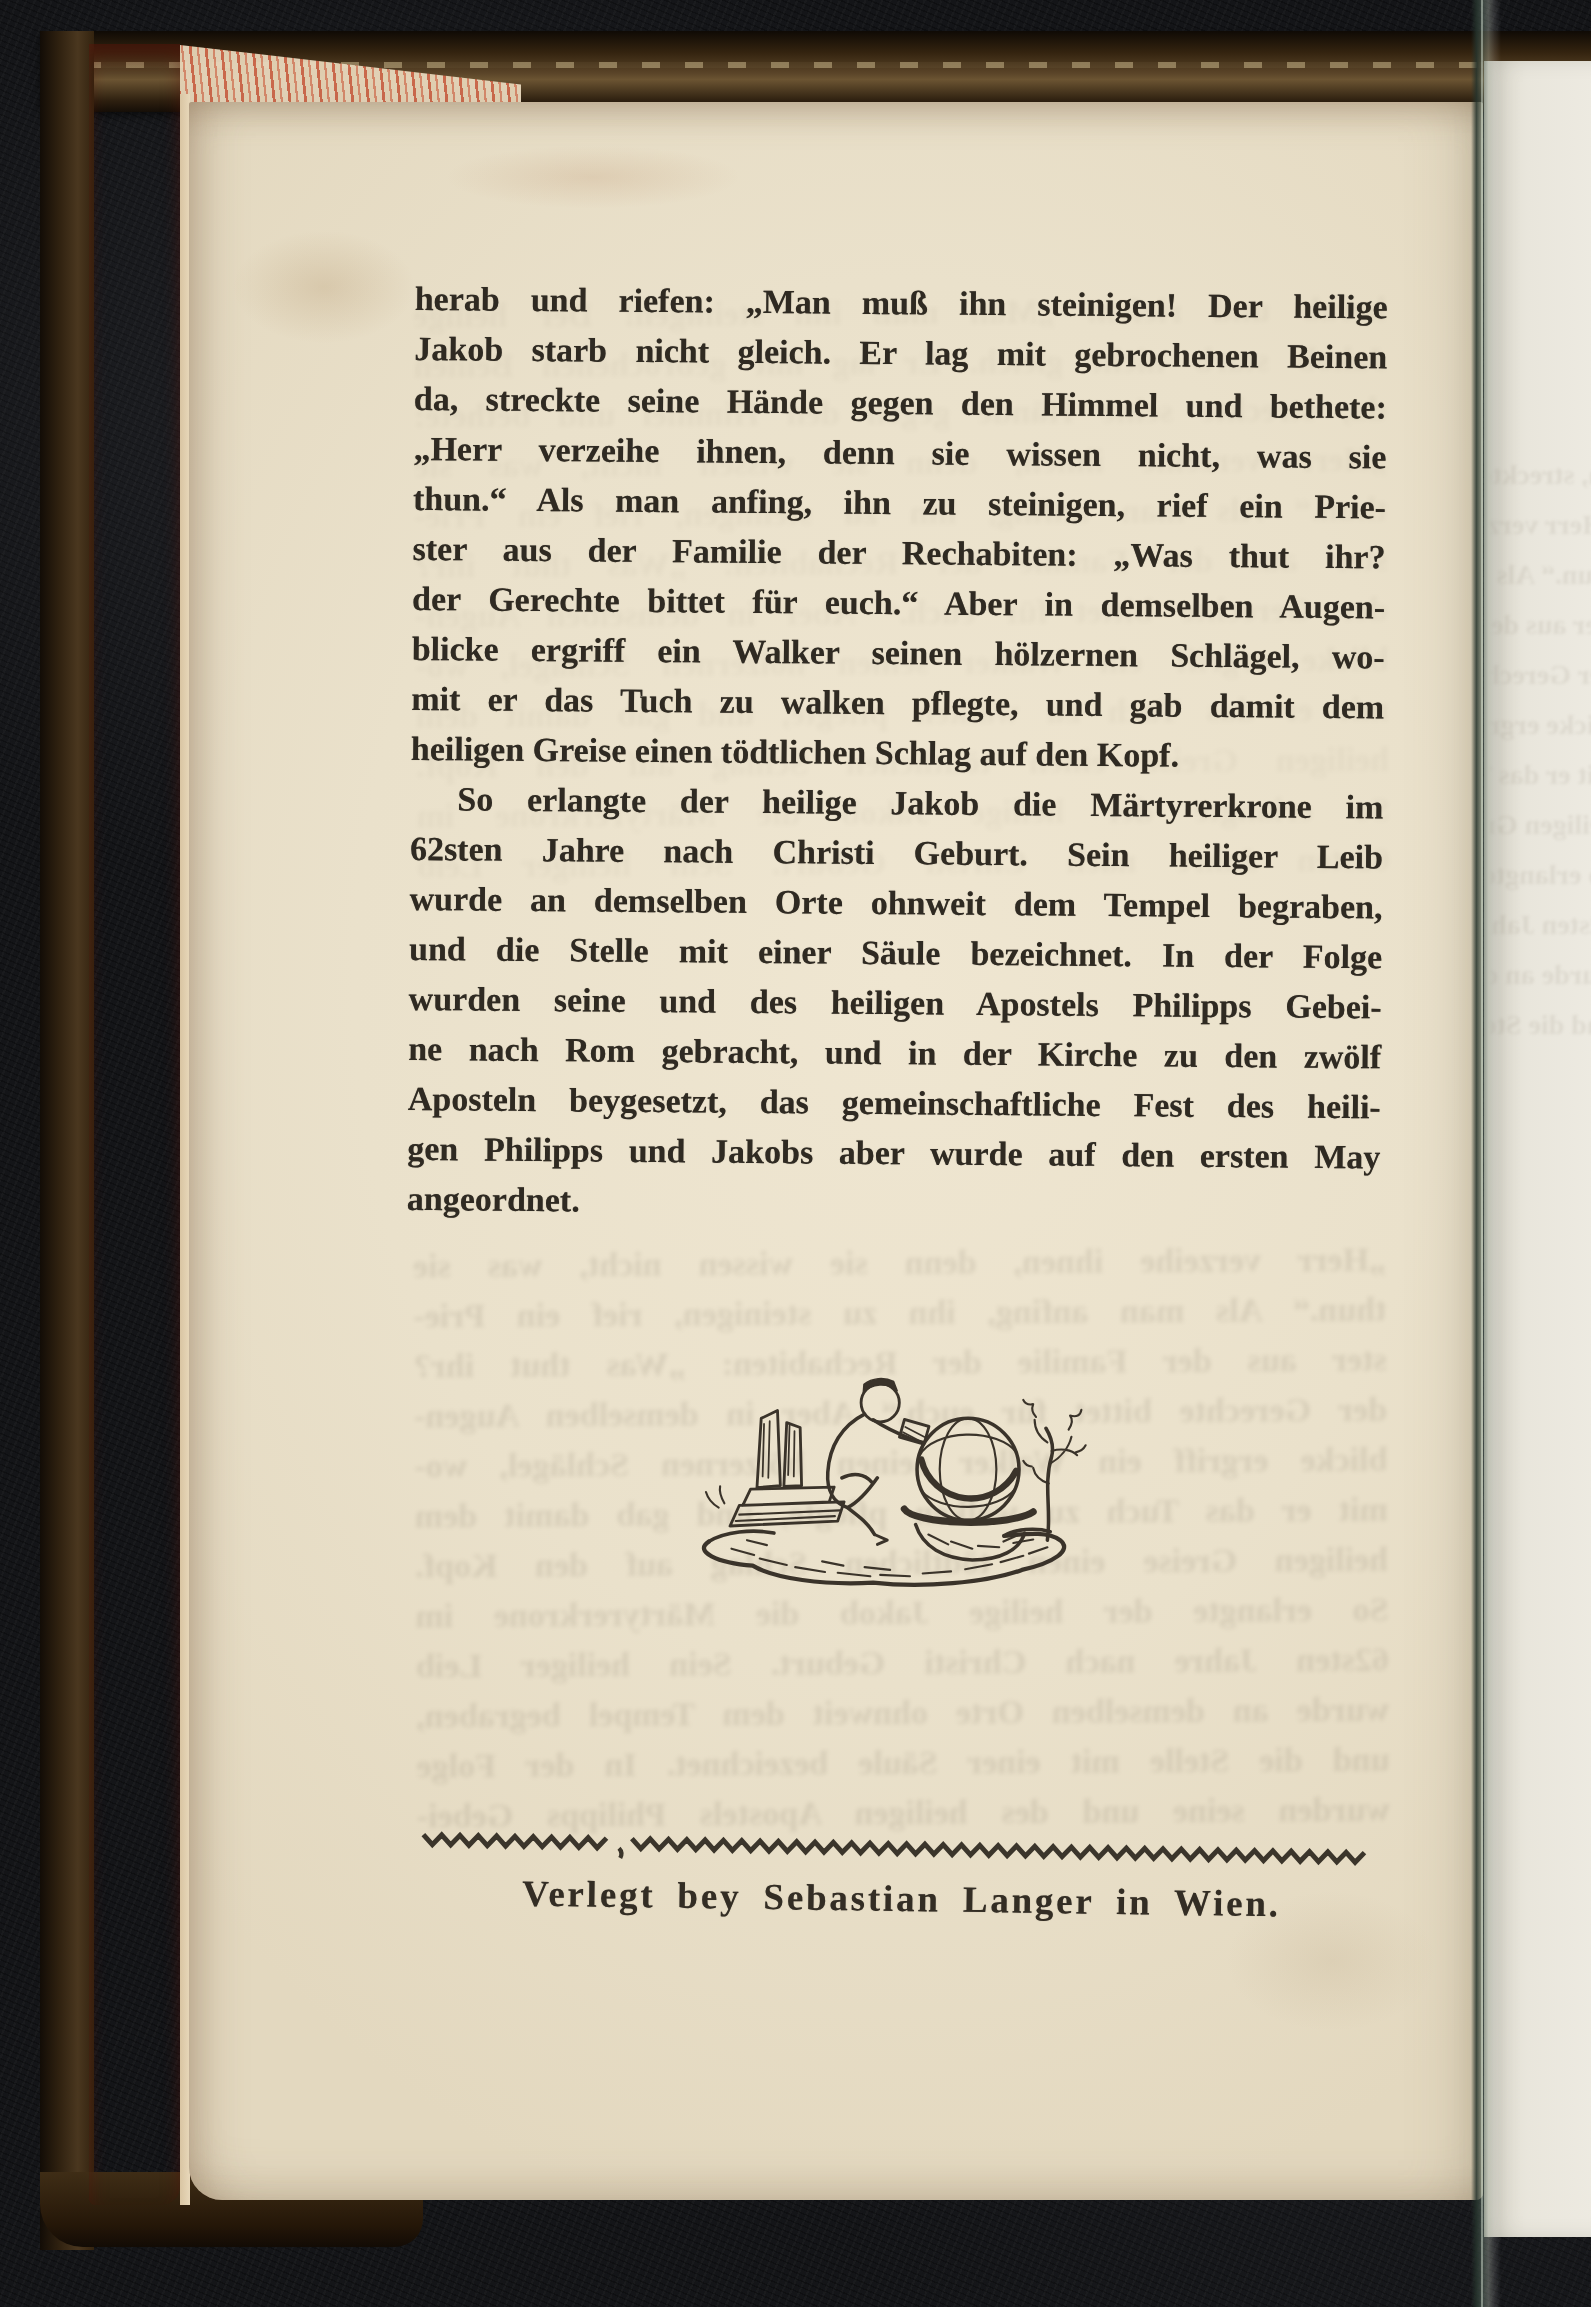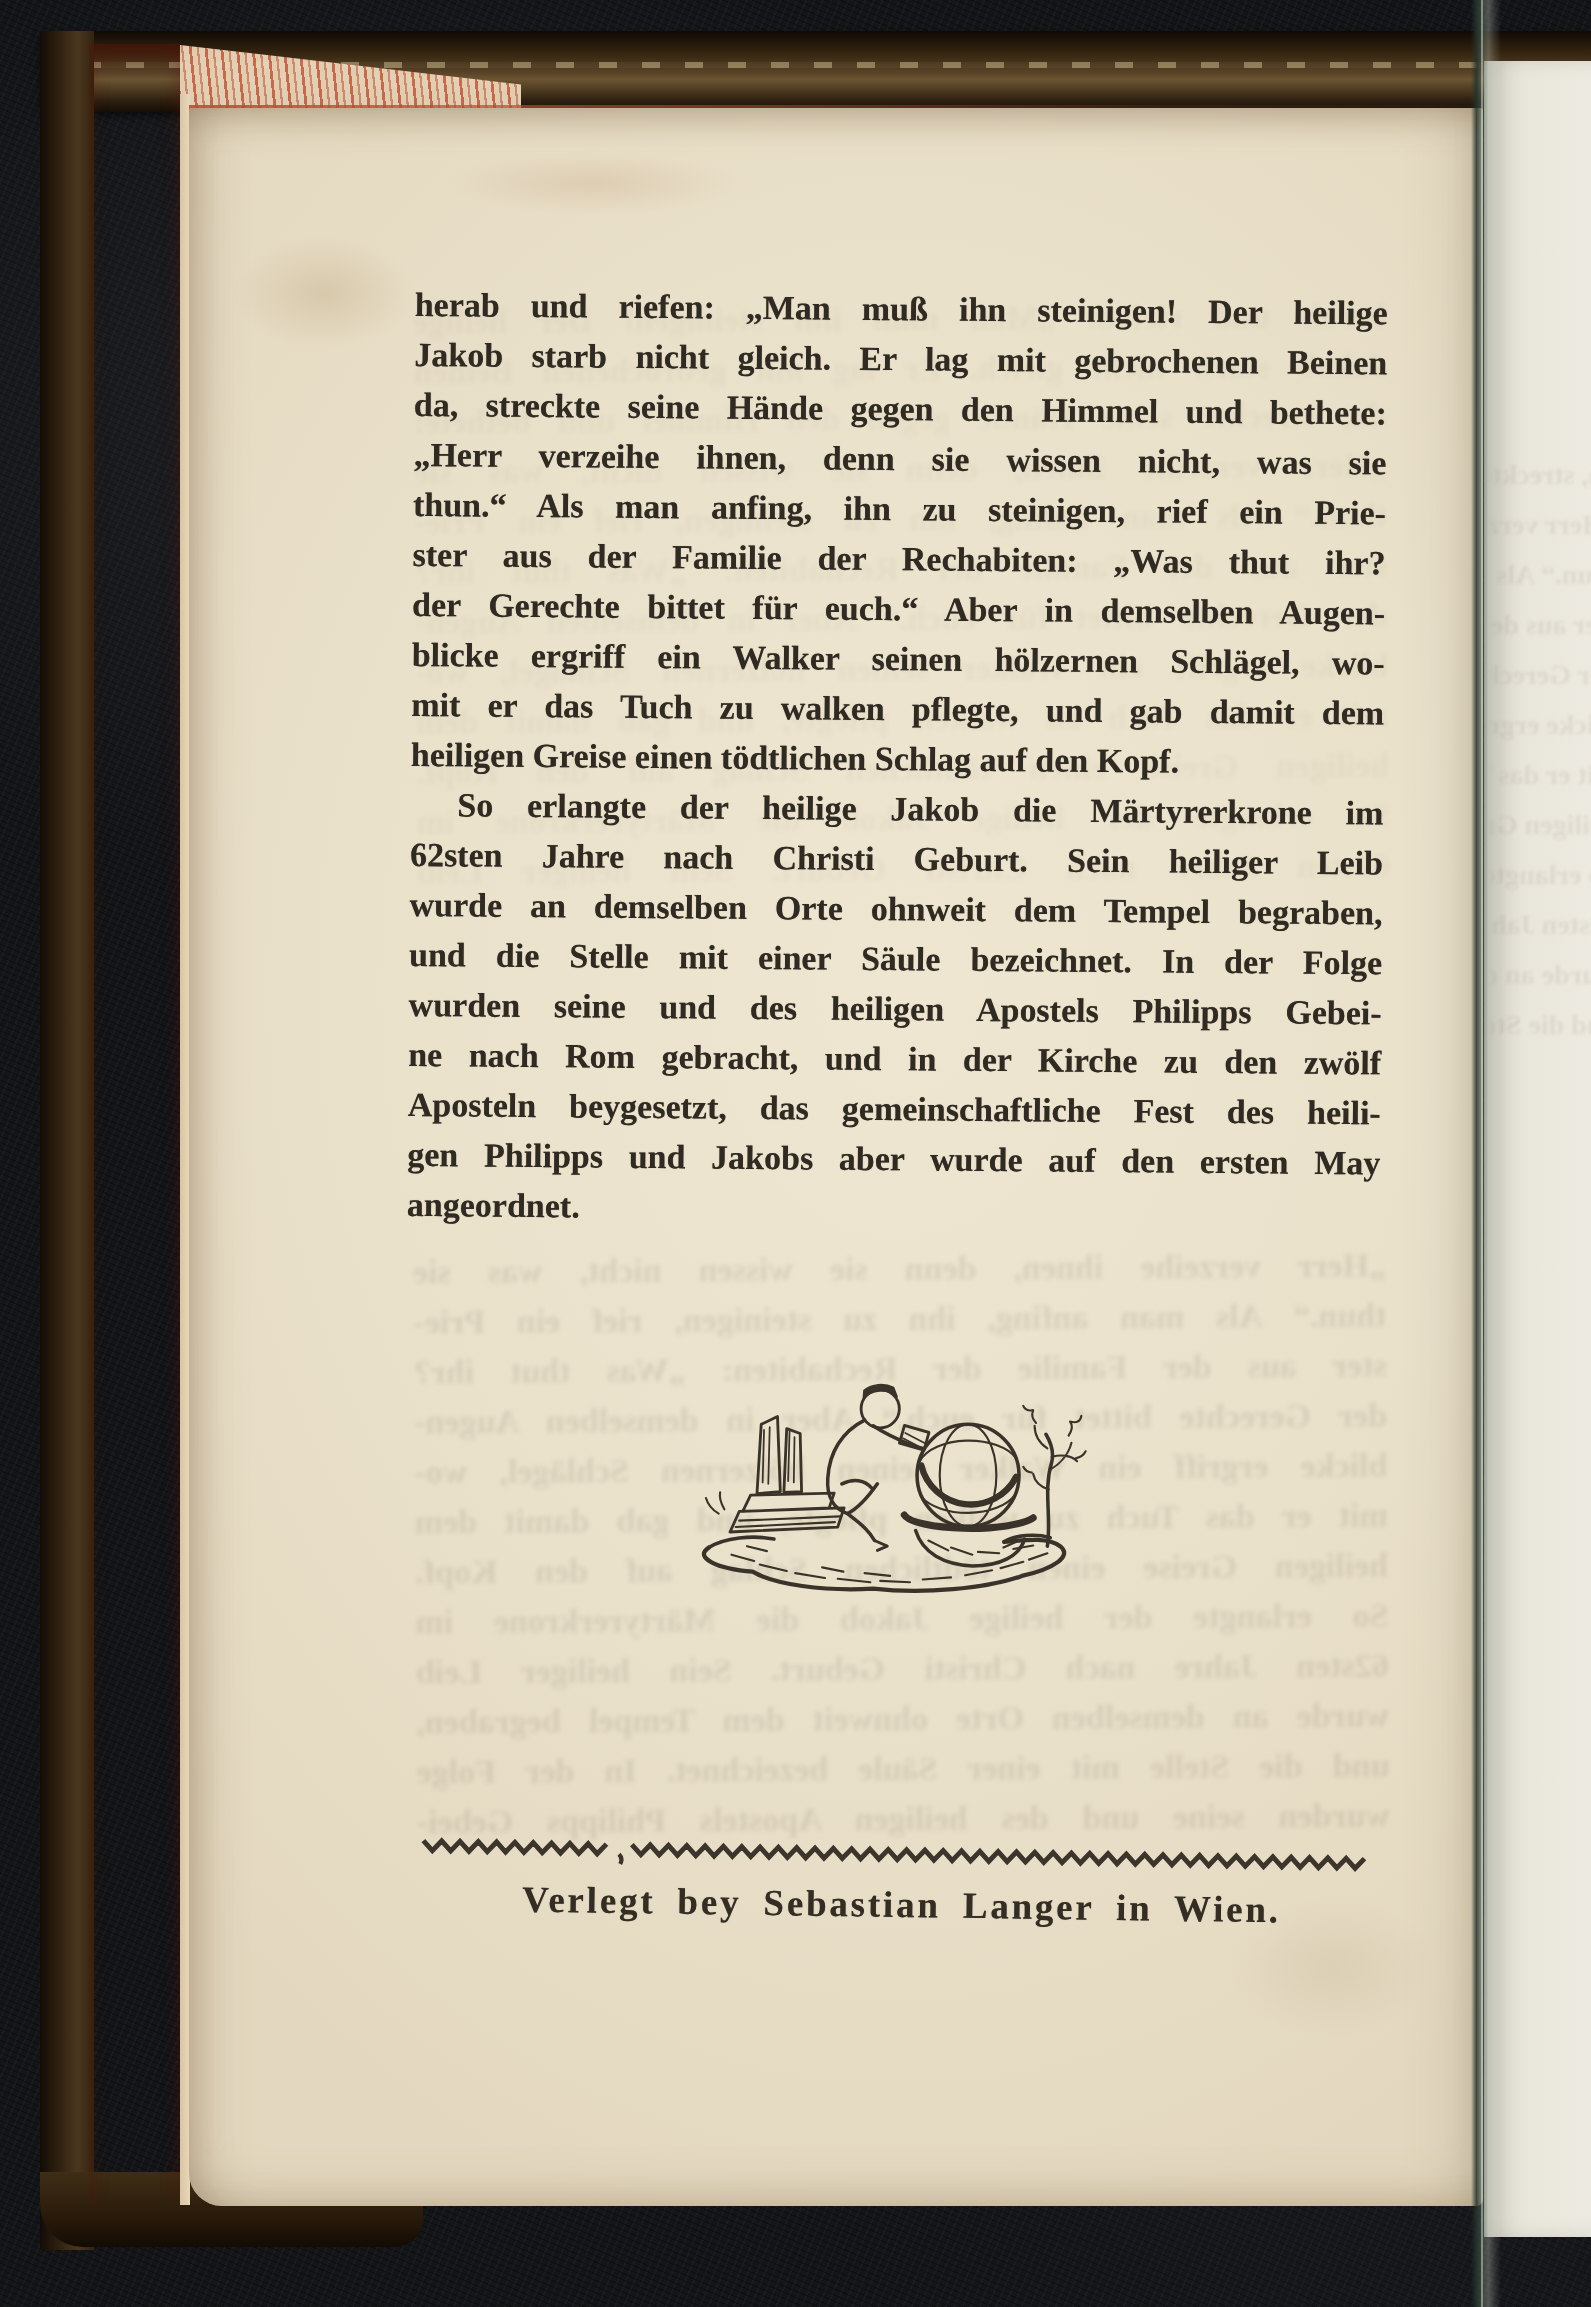--- a/index.html
+++ b/index.html
@@ -51,21 +51,21 @@
     background:repeating-linear-gradient(84deg,#cf6a4d 0 2.8px,#e6d5b7 2.8px 7.8px,#d98b6d 7.8px 10px,#e8d8bd 10px 15.6px);
     clip-path:polygon(0 0,100% 58%,100% 100%,0 100%);
     opacity:.95;
   }
   .red-top-line{
     position:absolute; left:189px; top:105px; width:1294px; height:7.8px;
     background:linear-gradient(90deg, rgba(187,77,52,.9), rgba(170,80,55,.55) 45%, rgba(140,80,55,.18) 75%, rgba(120,80,55,.05));
   }
   
   .main-page{
-    position:absolute; left:189px; top:108px; width:1294px; height:2098px;
+    position:absolute; left:189px; top:102px; width:1294px; height:2098px;
     background:
       radial-gradient(ellipse 993px 1277px at 55% 42%, #efe6d1 0%, #eae1cb 55%, #e3d8bf 100%);
     border-radius:2.8px 2.8px 7px 33px;
     box-shadow:
       inset 31px 0 50px -24px rgba(118,88,58,.38),
       inset 0 24px 40px -21px rgba(118,88,58,.42),
       inset -45px 0 64px -37px rgba(105,95,72,.35),
       inset 0 -31px 57px -31px rgba(130,105,75,.28);
     overflow:hidden;
   }

